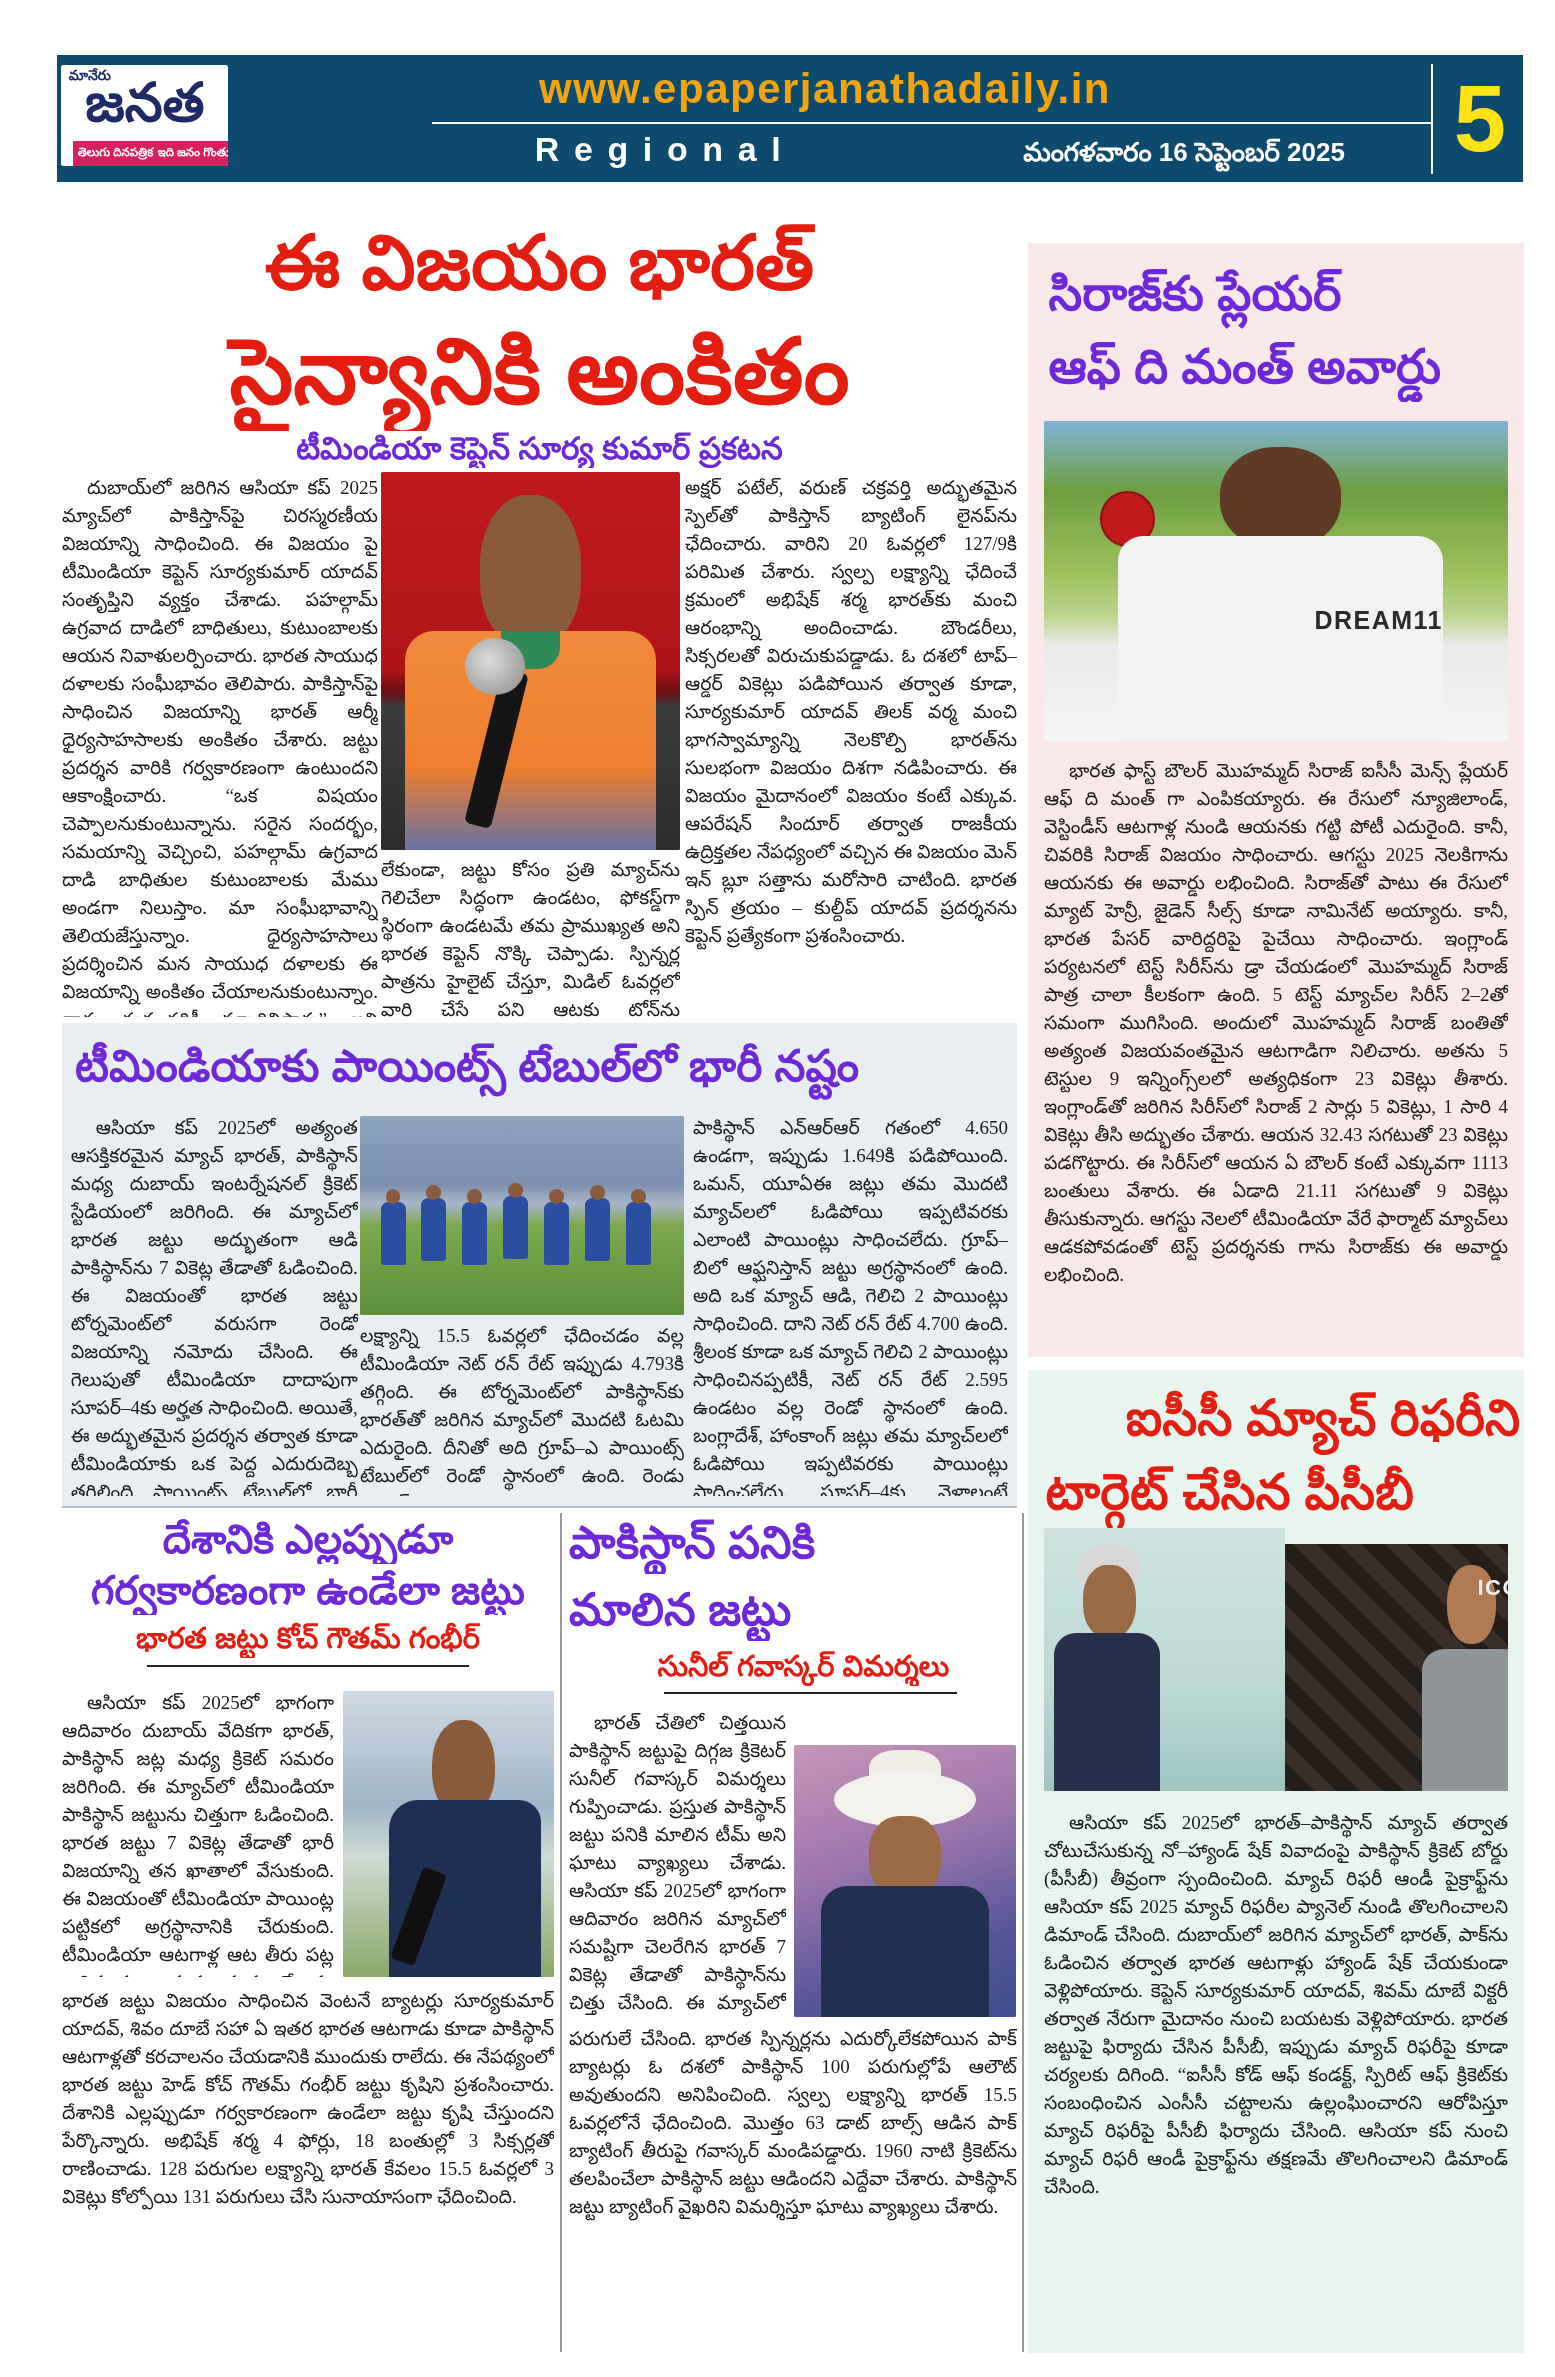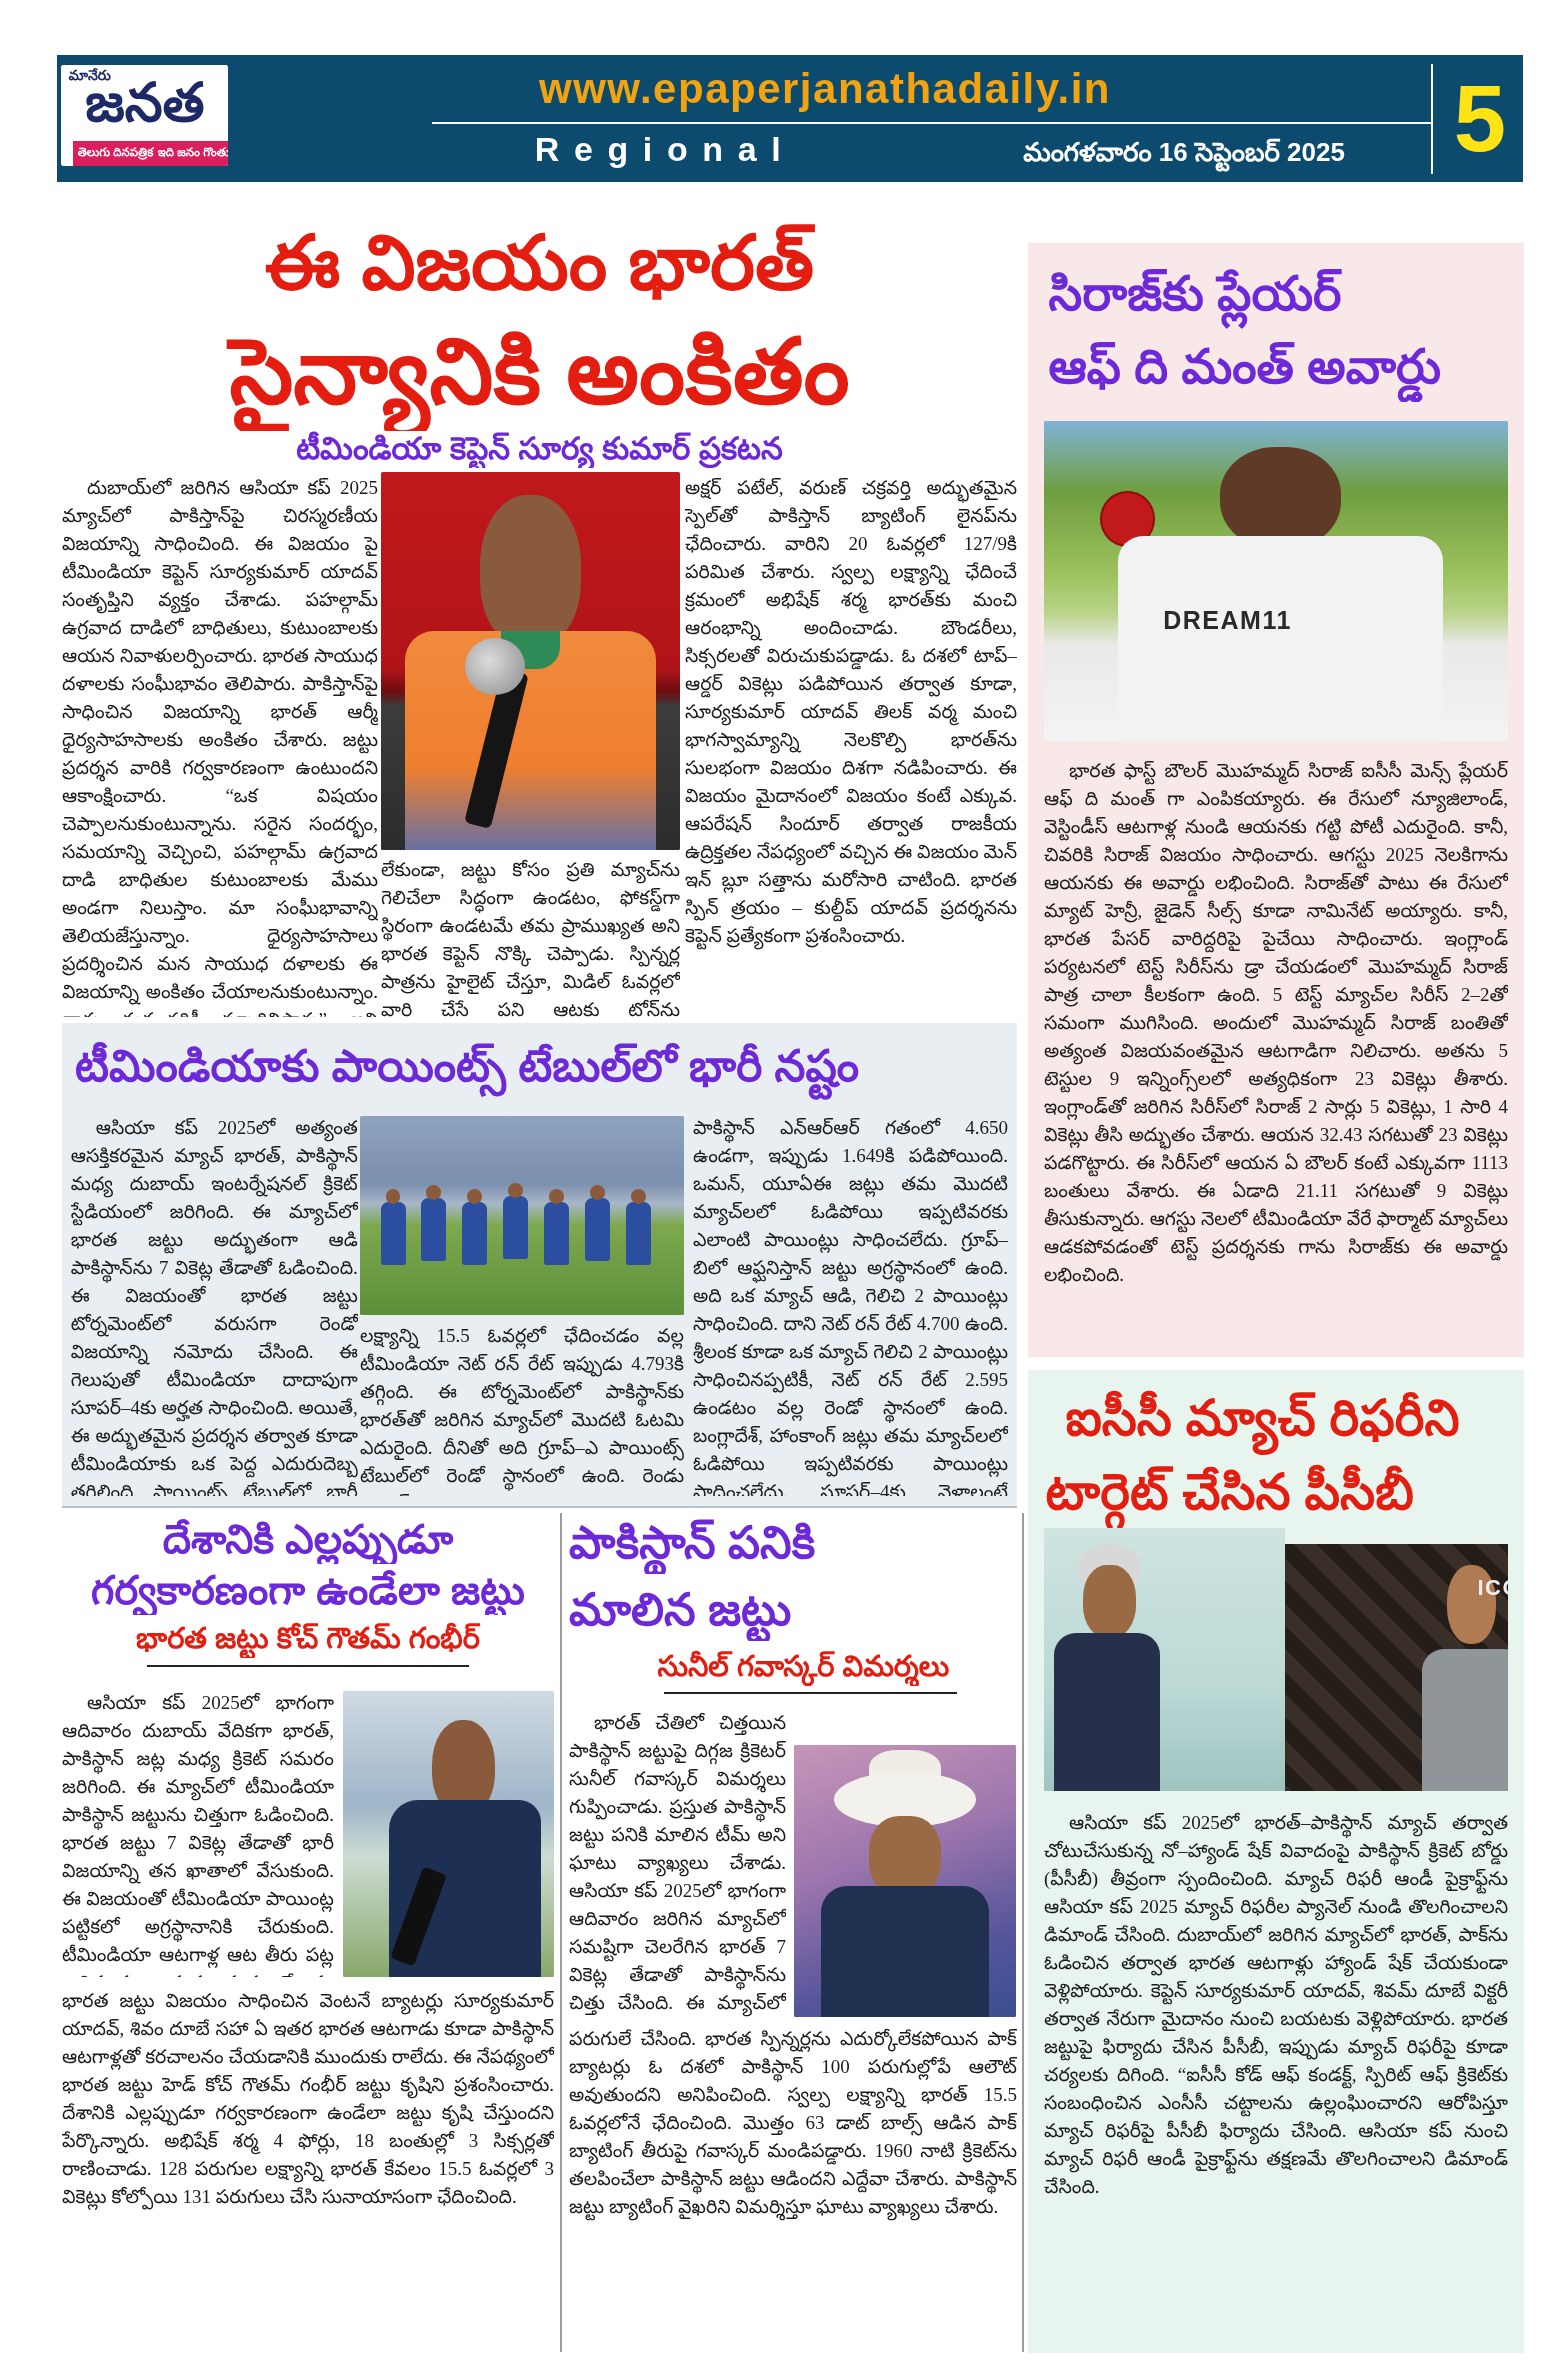--- a/index.html
+++ b/index.html
@@ -38,21 +38,21 @@
   .surya-photo{background:linear-gradient(180deg,#c0181c 0%,#b01418 52%,#6e0d10 58%,#3c3c3c 62%,#2c2c2c 100%);}
   .surya-head{left:33%;top:6%;width:34%;height:40%;background:#8a5a3c;border-radius:46% 46% 42% 42%;}
   .surya-jersey{left:8%;top:42%;width:84%;height:60%;background:linear-gradient(180deg,#f08a3c 0%,#ef7f2e 60%,#5a6fae 100%);border-radius:29px 29px 0 0;}
   .surya-collar{left:40%;top:42%;width:20%;height:10%;background:#2e8b57;border-radius:0 0 22px 22px;}
   .surya-mic{left:34%;top:52%;width:9%;height:42%;background:#151515;transform:rotate(14deg);border-radius:5.9px;}
   .surya-mic-head{left:28%;top:44%;width:20%;height:15%;background:radial-gradient(circle at 40% 40%,#dcdcdc,#8a8a8a);border-radius:50%;}
   .siraj-photo{background:linear-gradient(180deg,#7fb3d8 0%,#6f9e3f 22%,#9cc25e 48%,#b9d489 60%,#e9e9e9 70%,#f4f4f4 100%);}
   .siraj-head{left:38%;top:8%;width:26%;height:32%;background:#5f3a26;border-radius:46%;}
   .siraj-jersey{left:16%;top:36%;width:70%;height:64%;background:#f2f2f2;border-radius:25px 25px 0 0;}
   .siraj-ball{left:12%;top:22%;width:11%;height:16%;background:#c21a1a;border-radius:50%;border:2.2px solid #8e0f0f;}
-  .jersey-text{font-weight:bold;color:#2a2a2a;font-size:25px;letter-spacing:1.5px;text-align:left;padding-left:45px;}
+  .jersey-text{font-weight:bold;color:#2a2a2a;font-size:25px;letter-spacing:1.5px;text-align:right;padding-left:45px;}
   .team-photo{background:linear-gradient(180deg,#8ea3bd 0%,#7b8fae 34%,#a8b6c8 44%,#7da84e 55%,#5c8f3a 100%);}
   .player{position:absolute;width:25px;height:63px;background:#2b4ea0;border-radius:7.3px 7.3px 2.9px 2.9px;}
   .player:before{content:"";position:absolute;left:5.1px;top:-13px;width:14.6px;height:14.6px;background:#8a5a3c;border-radius:50%;}
   .gambhir-photo{background:linear-gradient(180deg,#cfd9e2 0%,#9fb6c9 40%,#cddcd2 58%,#89a86a 100%);}
   .gambhir-body{left:22%;top:38%;width:72%;height:64%;background:#1d2f52;border-radius:29px 22px 0 0;}
   .gambhir-head{left:42%;top:10%;width:30%;height:34%;background:#8a5a3c;border-radius:46%;}
   .gambhir-mic{left:30%;top:62%;width:12%;height:34%;background:#101010;transform:rotate(20deg);border-radius:4.4px;}
   .gavaskar-photo{background:linear-gradient(160deg,#c795b8 0%,#9d76ae 40%,#56559a 75%,#3a4f8f 100%);}
   .gav-hat{left:18%;top:10%;width:64%;height:20%;background:#f3f1ec;border-radius:50%;}
   .gav-crown{left:34%;top:2%;width:32%;height:16%;background:#efede6;border-radius:40% 40% 0 0;}
@@ -175,21 +175,21 @@
       <div class="abs siraj-ball"></div>
       <div class="abs siraj-jersey">
         <div class="jersey-text" style="margin-top:70px;">DREAM11</div>
       </div>
     </div>
 
     <div class="abs body-text" style="left:16px;top:514px;width:464px;height:584px;">భారత ఫాస్ట్ బౌలర్ మొహమ్మద్ సిరాజ్ ఐసీసీ మెన్స్ ప్లేయర్ ఆఫ్ ది మంత్ గా ఎంపికయ్యారు. ఈ రేసులో న్యూజిలాండ్, వెస్టిండీస్ ఆటగాళ్ల నుండి ఆయనకు గట్టి పోటీ ఎదురైంది. కానీ, చివరికి సిరాజ్ విజయం సాధించారు. ఆగస్టు 2025 నెలకిగాను ఆయనకు ఈ అవార్డు లభించింది. సిరాజ్‌తో పాటు ఈ రేసులో మ్యాట్ హెన్రీ, జైడెన్ సీల్స్ కూడా నామినేట్ అయ్యారు. కానీ, భారత పేసర్ వారిద్దరిపై పైచేయి సాధించారు. ఇంగ్లాండ్ పర్యటనలో టెస్ట్ సిరీస్‌ను డ్రా చేయడంలో మొహమ్మద్ సిరాజ్ పాత్ర చాలా కీలకంగా ఉంది. 5 టెస్ట్ మ్యాచ్‌ల సిరీస్ 2–2తో సమంగా ముగిసింది. అందులో మొహమ్మద్ సిరాజ్ బంతితో అత్యంత విజయవంతమైన ఆటగాడిగా నిలిచారు. అతను 5 టెస్టుల 9 ఇన్నింగ్స్‌లలో అత్యధికంగా 23 వికెట్లు తీశారు. ఇంగ్లాండ్‌తో జరిగిన సిరీస్‌లో సిరాజ్ 2 సార్లు 5 వికెట్లు, 1 సారి 4 వికెట్లు తీసి అద్భుతం చేశారు. ఆయన 32.43 సగటుతో 23 వికెట్లు పడగొట్టారు. ఈ సిరీస్‌లో ఆయన ఏ బౌలర్ కంటే ఎక్కువగా 1113 బంతులు వేశారు. ఈ ఏడాది 21.11 సగటుతో 9 వికెట్లు తీసుకున్నారు. ఆగస్టు నెలలో టీమిండియా వేరే ఫార్మాట్ మ్యాచ్‌లు ఆడకపోవడంతో టెస్ట్ ప్రదర్శనకు గాను సిరాజ్‌కు ఈ అవార్డు లభించింది.</div>
   </section>
 
   <section class="abs mint-box">
-    <div class="abs red-head" style="left:4px;top:14.6px;width:461px;height:70px;font-size:50px;line-height:67px;text-align:center;">ఐసీసీ మ్యాచ్ రిఫరీని</div>
+    <div class="abs red-head" style="left:31px;top:14.6px;width:461px;height:70px;font-size:50px;line-height:67px;text-align:right;">ఐసీసీ మ్యాచ్ రిఫరీని</div>
     <div class="abs red-head" style="left:17.6px;top:89px;width:461px;height:70px;font-size:50px;line-height:67px;text-align:left;">టార్గెట్ చేసిన పీసీబీ</div>
 
     <div class="abs photo" style="left:16px;top:158px;width:464px;height:263px;">
       <div class="abs pcb-left">
         <div class="abs pcb-man1-hair"></div>
         <div class="abs pcb-man1-face"></div>
         <div class="abs pcb-man1-suit"></div>
       </div>
       <div class="abs pcb-right">
         <div class="abs pcb-man2-head"></div>

